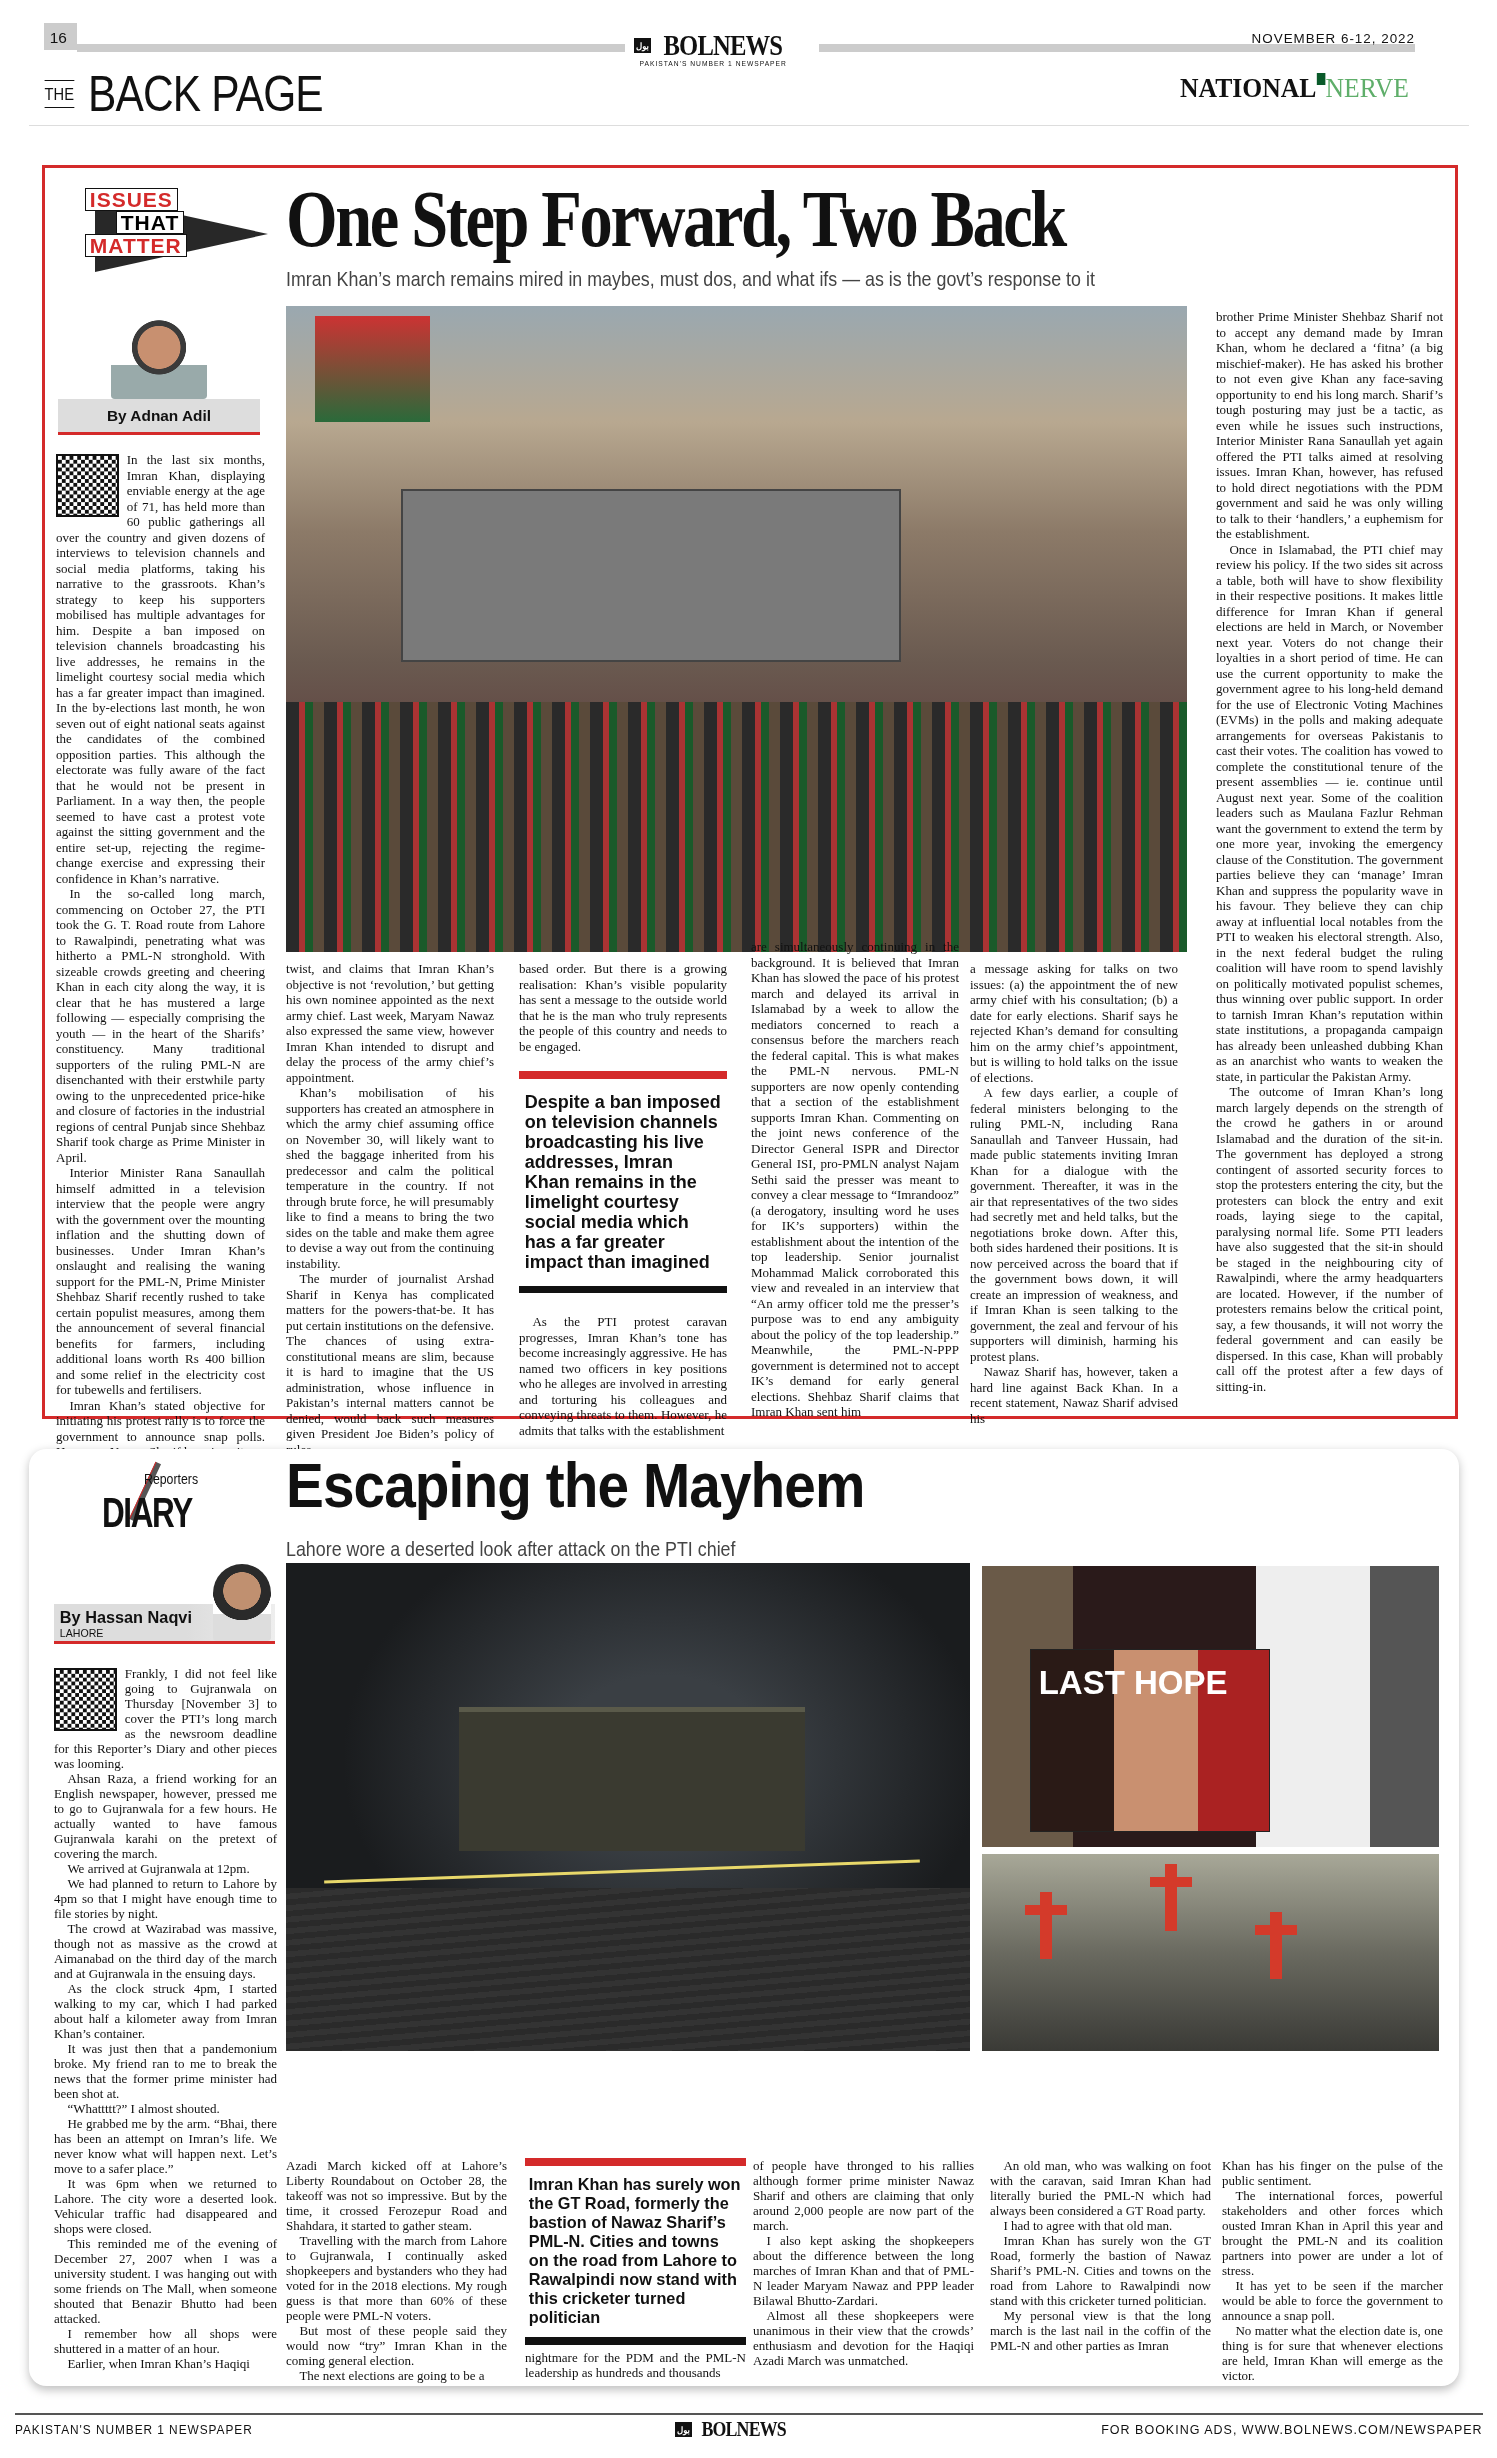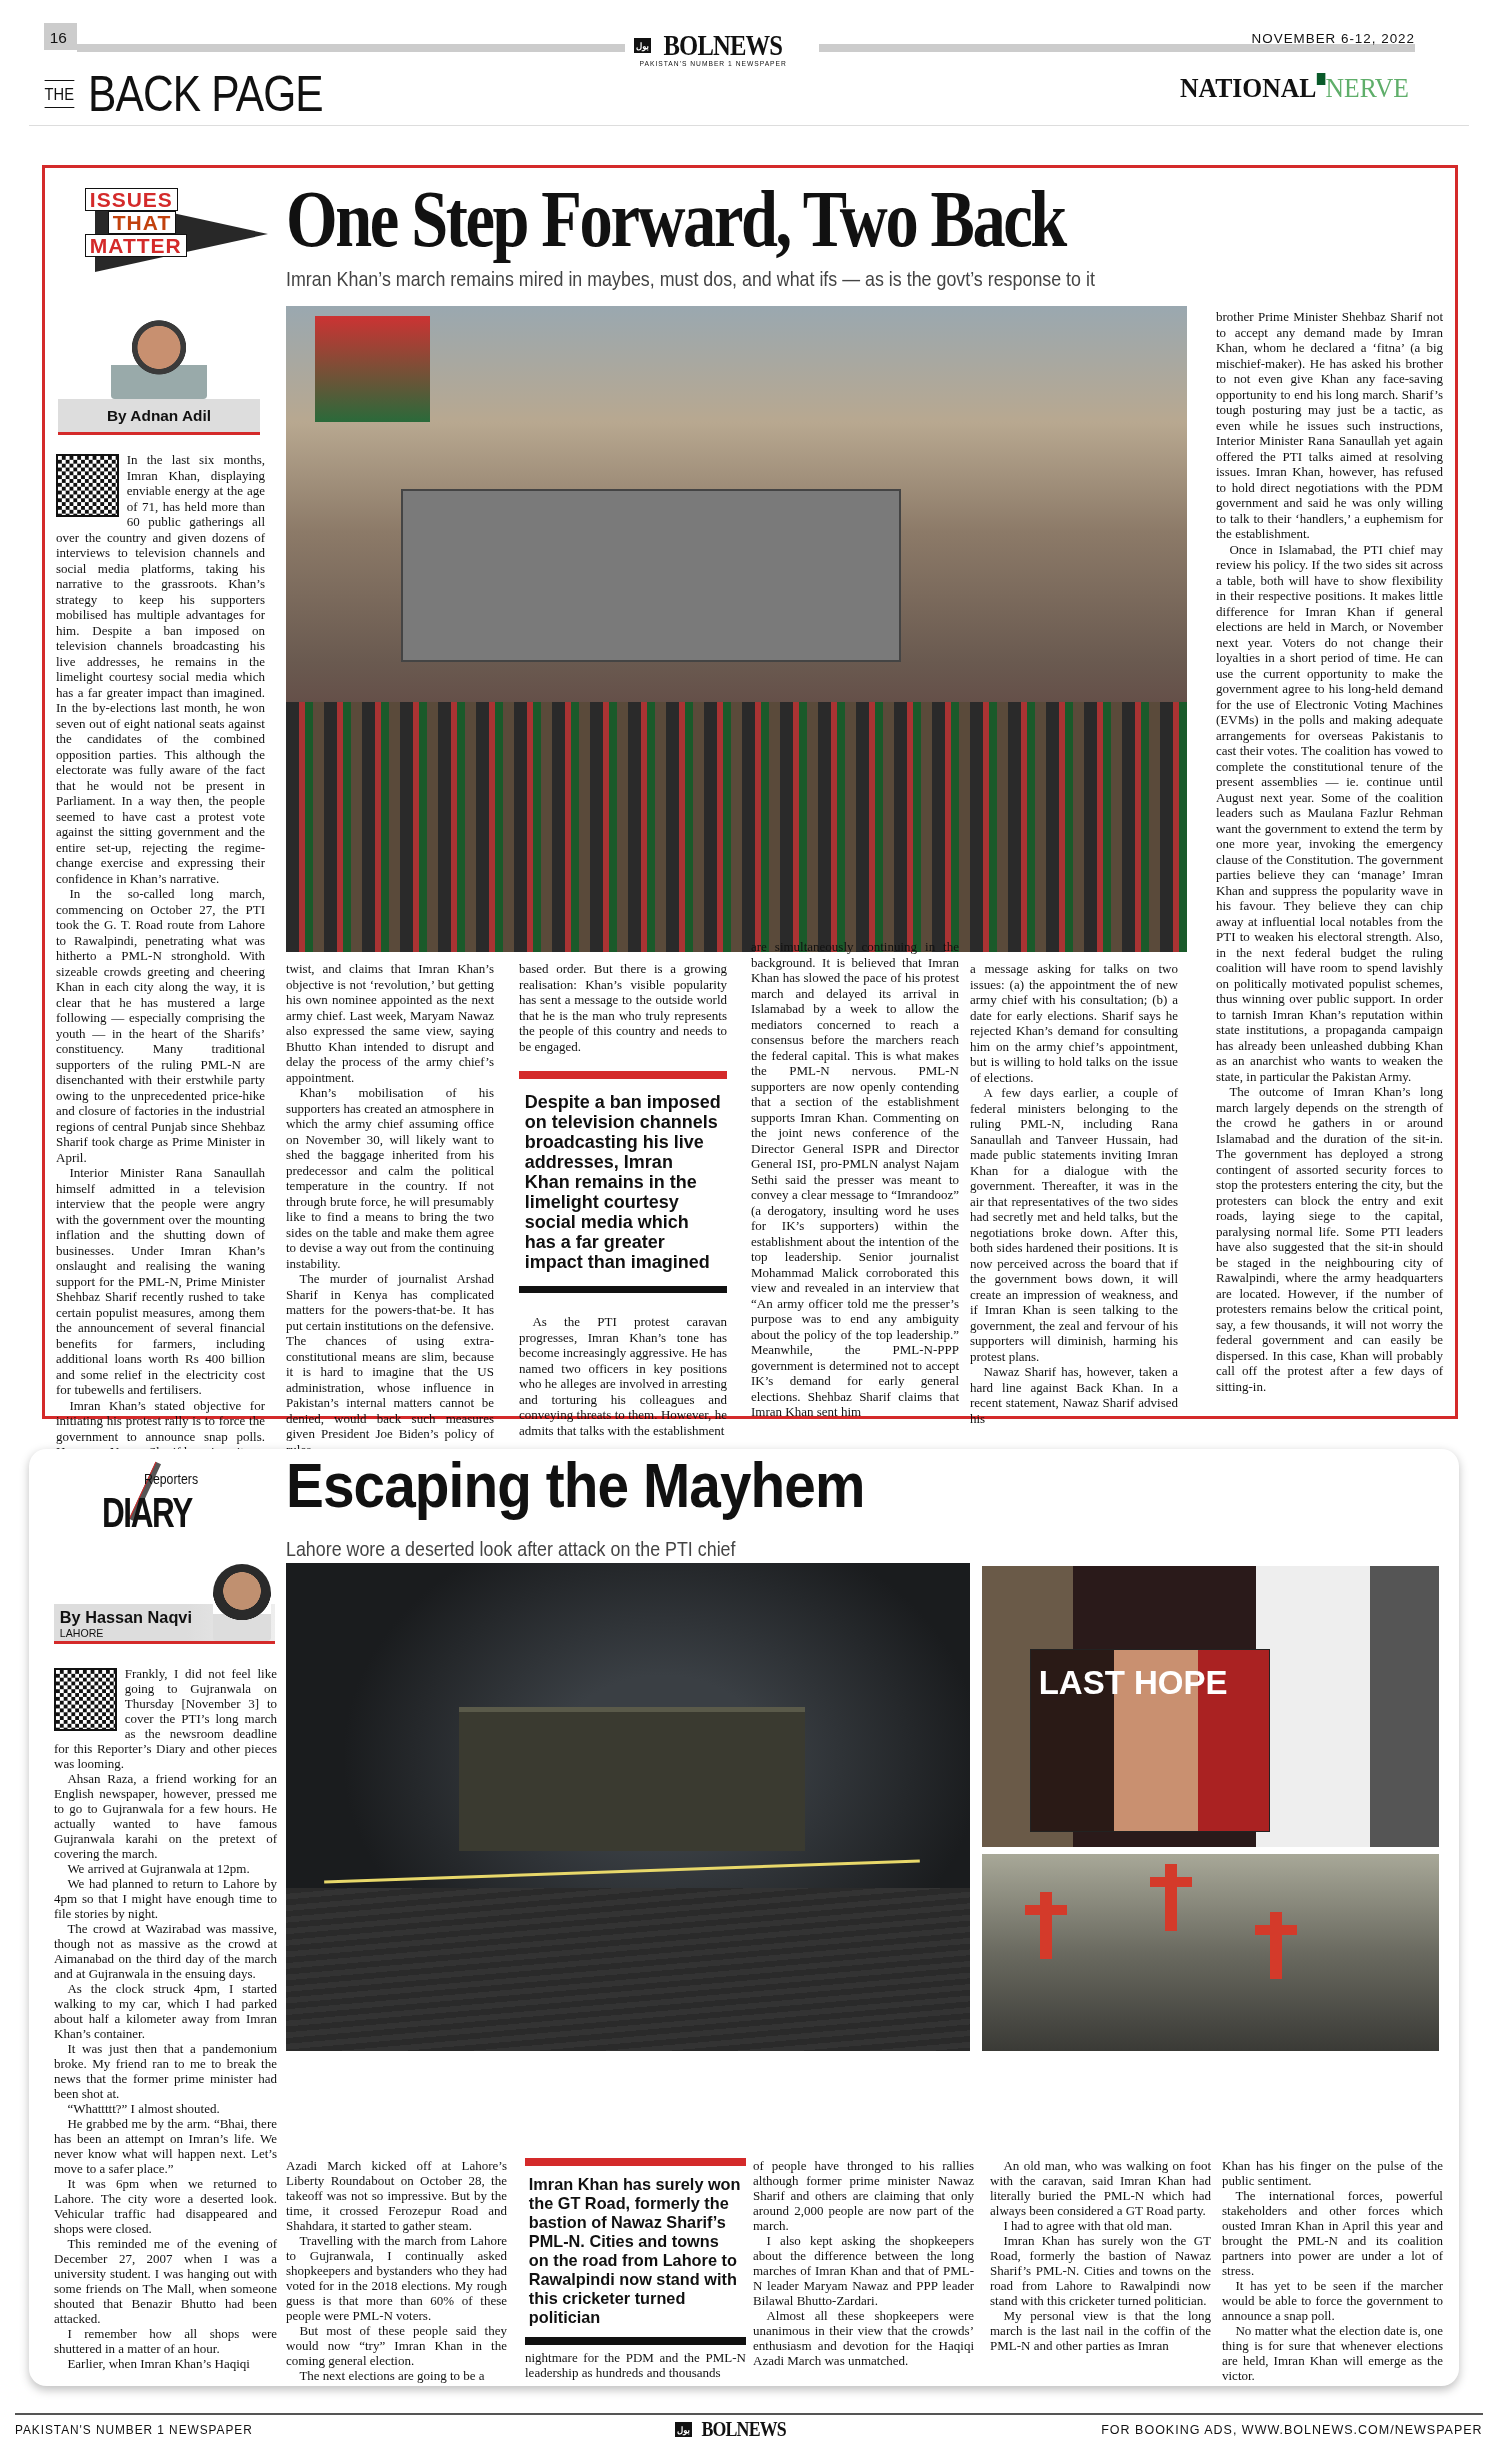--- a/index.html
+++ b/index.html
@@ -15,21 +15,21 @@
 .backpage{left:42px;top:65px;display:flex;align-items:center}
 .backpage .the{font:17.3px "Liberation Sans",sans-serif;border-top:1.9px solid #111;border-bottom:1.9px solid #111;padding:2.9px 0;margin-right:11.5px;transform:scaleX(.85)}
 .backpage .bp{font:50px "Liberation Sans",sans-serif;letter-spacing:-1px;transform:scaleX(.85);transform-origin:left}
 .nn{right:83px;top:73px;font:bold 27px "Liberation Serif",serif;transform:scaleX(.95)}
 .nn .g{color:#5fae6a;font-weight:normal}
 .nn .flag{display:inline-block;width:9.6px;height:11.5px;background:#0a5a2a;vertical-align:top}
 .sep{left:29px;right:29px;top:125px;height:1px;background:#ddd}
 .box1{left:42px;top:165px;width:1416px;height:1254px;border:3.8px solid #d42a2a}
 .itm{left:85px;top:188px;width:115px;height:86px}
 .itm .w{font:bold 21px "Liberation Sans",sans-serif;line-height:21px;letter-spacing:1px;border:1.9px solid #111;background:#fff;display:inline-block;padding:0 3.8px}
-.itm .r{color:#d42a2a}.itm .gr{color:#c2410c;margin-left:23px}
+.itm .r{color:#d42a2a}.itm .gr{color:#000000;margin-left:31px}
 .itm .tri{position:absolute;left:9.6px;top:7.7px;width:0;height:0;border-left:173px solid #111;border-top:38px solid transparent;border-bottom:38px solid transparent;opacity:.9;z-index:-1}
 .author1{left:58px;top:313px;width:202px;text-align:center}
 .face{width:96px;height:86px;margin:0 auto;background:radial-gradient(circle at 50% 40%,#c89070 0 30%,#3a3a3a 31% 38%,transparent 39%),linear-gradient(#fff 60%,#9aa 60%);border-radius:3.8px}
 .byline{background:#ddd;font:bold 15.4px "Liberation Sans",sans-serif;padding:7.7px 0;border-bottom:3.8px solid #d42a2a}
 h1.hl1{left:286px;top:173px;font:bold 81px "Liberation Serif",serif;letter-spacing:-2.9px;transform:scaleX(.82);transform-origin:left;white-space:nowrap}
 .deck1{left:286px;top:267px;font:21px "Liberation Sans",sans-serif;color:#444;transform:scaleX(.85);transform-origin:left;white-space:nowrap}
 .photo{background:#555;overflow:hidden}
 .ph1{left:286px;top:306px;width:901px;height:646px;background:linear-gradient(180deg,#9aa8b0 0%,#b8a890 18%,#8c7a68 35%,#6a5a50 55%,#5a3a3a 75%,#3a3030 100%)}
 .ph1 .truck{position:absolute;left:115px;top:183px;width:500px;height:173px;background:#7a7a7a;border:2.9px solid #444}
 .ph1 .crowd{position:absolute;left:0;bottom:0;width:100%;height:250px;background:repeating-linear-gradient(90deg,#2a2a2a 0 13.4px,#a33 13.4px 19px,#1a5a2a 19px 27px,#5a4a3a 27px 38px)}
@@ -122,21 +122,21 @@
 </div>
 
 <div class="abs col c1">
   <div class="qr"></div>
   <p class="ni">In the last six months, Imran Khan, displaying enviable energy at the age of 71, has held more than 60 public gatherings all over the country and given dozens of interviews to television channels and social media platforms, taking his narrative to the grassroots. Khan’s strategy to keep his supporters mobilised has multiple advantages for him. Despite a ban imposed on television channels broadcasting his live addresses, he remains in the limelight courtesy social media which has a far greater impact than imagined. In the by-elections last month, he won seven out of eight national seats against the candidates of the combined opposition parties. This although the electorate was fully aware of the fact that he would not be present in Parliament. In a way then, the people seemed to have cast a protest vote against the sitting government and the entire set-up, rejecting the regime-change exercise and expressing their confidence in Khan’s narrative.</p>
   <p>In the so-called long march, commencing on October 27, the PTI took the G. T. Road route from Lahore to Rawalpindi, penetrating what was hitherto a PML-N stronghold. With sizeable crowds greeting and cheering Khan in each city along the way, it is clear that he has mustered a large following — especially comprising the youth — in the heart of the Sharifs’ constituency. Many traditional supporters of the ruling PML-N are disenchanted with their erstwhile party owing to the unprecedented price-hike and closure of factories in the industrial regions of central Punjab since Shehbaz Sharif took charge as Prime Minister in April.</p>
   <p>Interior Minister Rana Sanaullah himself admitted in a television interview that the people were angry with the government over the mounting inflation and the shutting down of businesses. Under Imran Khan’s onslaught and realising the waning support for the PML-N, Prime Minister Shehbaz Sharif recently rushed to take certain populist measures, among them the announcement of several financial benefits for farmers, including additional loans worth Rs 400 billion and some relief in the electricity cost for tubewells and fertilisers.</p>
   <p>Imran Khan’s stated objective for initiating his protest rally is to force the government to announce snap polls. However, Nawaz Sharif has given it a</p>
 </div>
 <div class="abs col c2">
-  <p class="ni">twist, and claims that Imran Khan’s objective is not ‘revolution,’ but getting his own nominee appointed as the next army chief. Last week, Maryam Nawaz also expressed the same view, saying Bhutto Khan intended to disrupt and delay the process of the army chief’s appointment.</p>
+  <p class="ni">twist, and claims that Imran Khan’s objective is not ‘revolution,’ but getting his own nominee appointed as the next army chief. Last week, Maryam Nawaz also expressed the same view, however Imran Khan intended to disrupt and delay the process of the army chief’s appointment.</p>
   <p>Khan’s mobilisation of his supporters has created an atmosphere in which the army chief assuming office on November 30, will likely want to shed the baggage inherited from his predecessor and calm the political temperature in the country. If not through brute force, he will presumably like to find a means to bring the two sides on the table and make them agree to devise a way out from the continuing instability.</p>
   <p>The murder of journalist Arshad Sharif in Kenya has complicated matters for the powers-that-be. It has put certain institutions on the defensive. The chances of using extra-constitutional means are slim, because it is hard to imagine that the US administration, whose influence in Pakistan’s internal matters cannot be denied, would back such measures given President Joe Biden’s policy of rules-</p>
 </div>
 <div class="abs col c3">
   <p class="ni">based order. But there is a growing realisation: Khan’s visible popularity has sent a message to the outside world that he is the man who truly represents the people of this country and needs to be engaged.</p>
   <div style="margin:17.3px 0 21px">
     <div class="pull-top"></div>
     <div class="pull">Despite a ban imposed on television channels broadcasting his live addresses, Imran Khan remains in the limelight courtesy social media which has a far greater impact than imagined</div>
     <div class="pull-bot"></div>
   </div>

